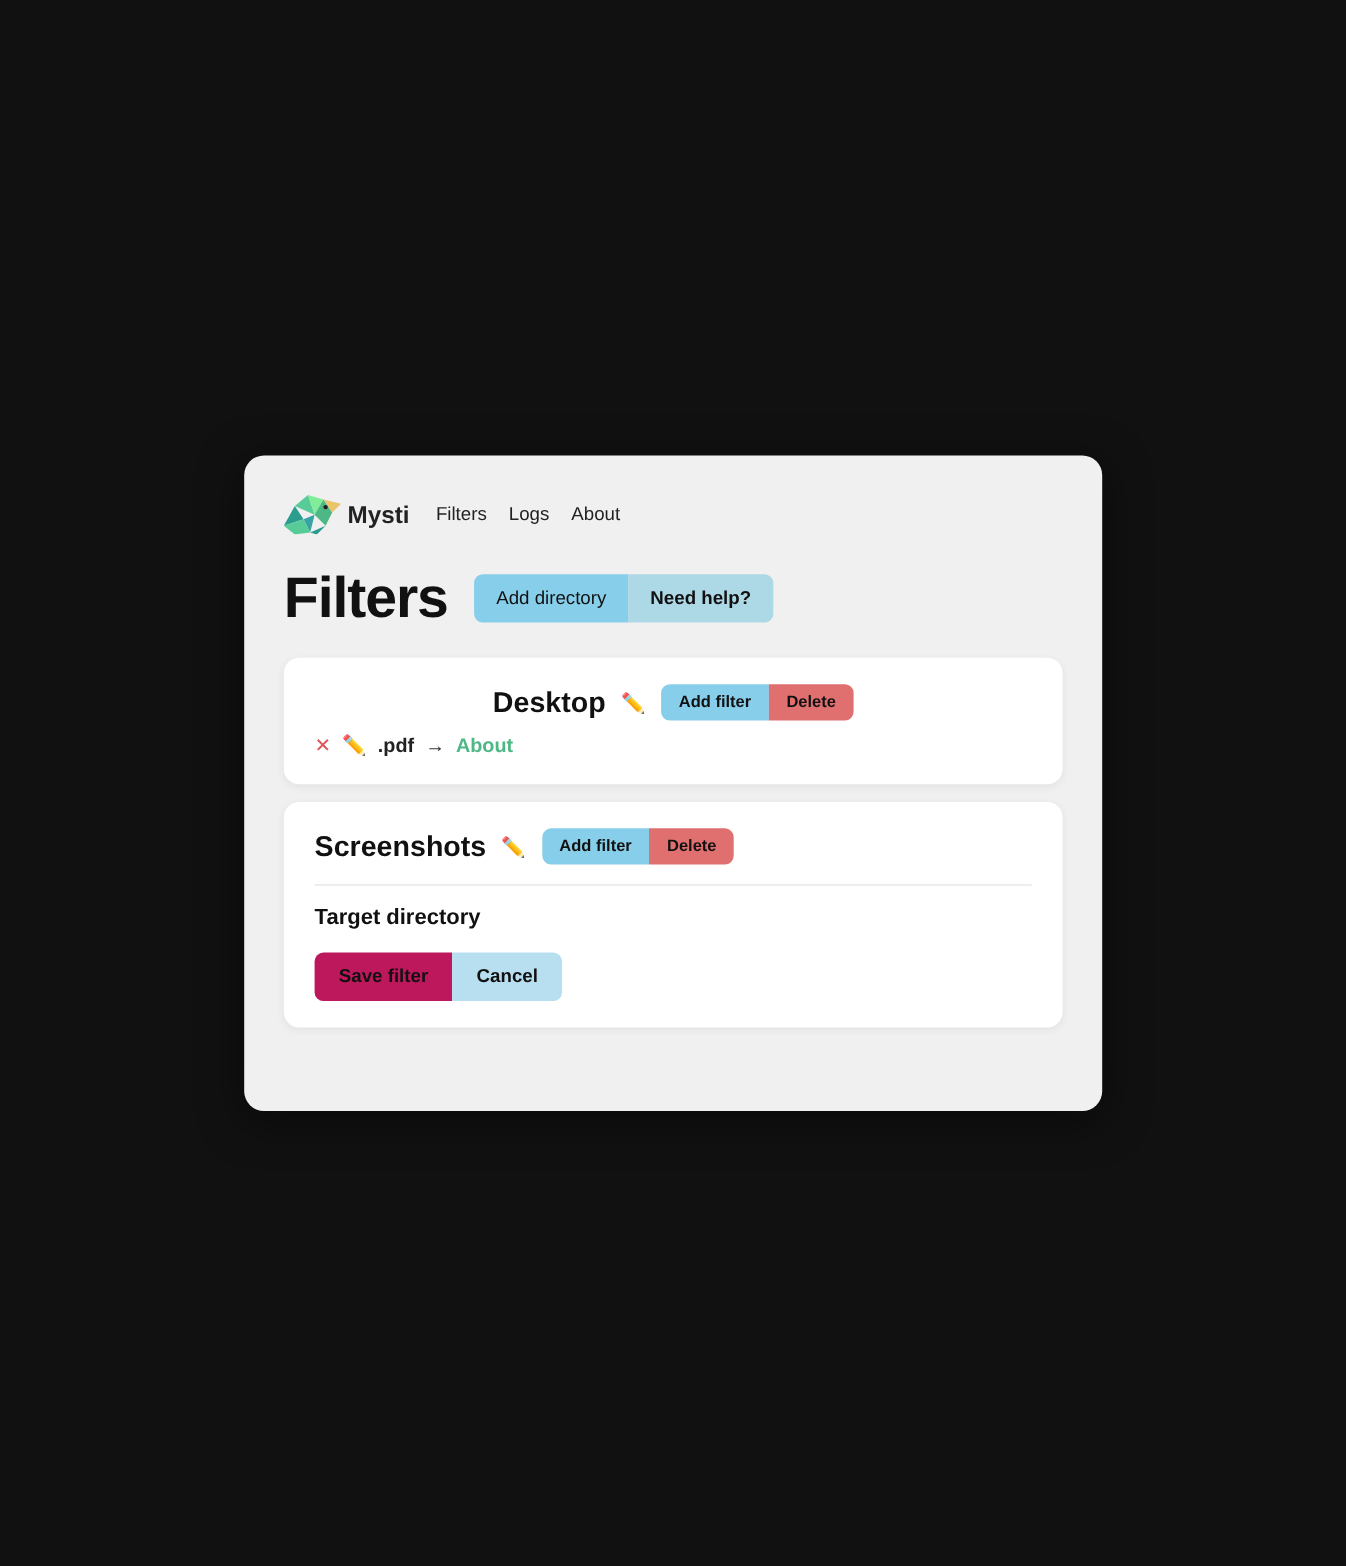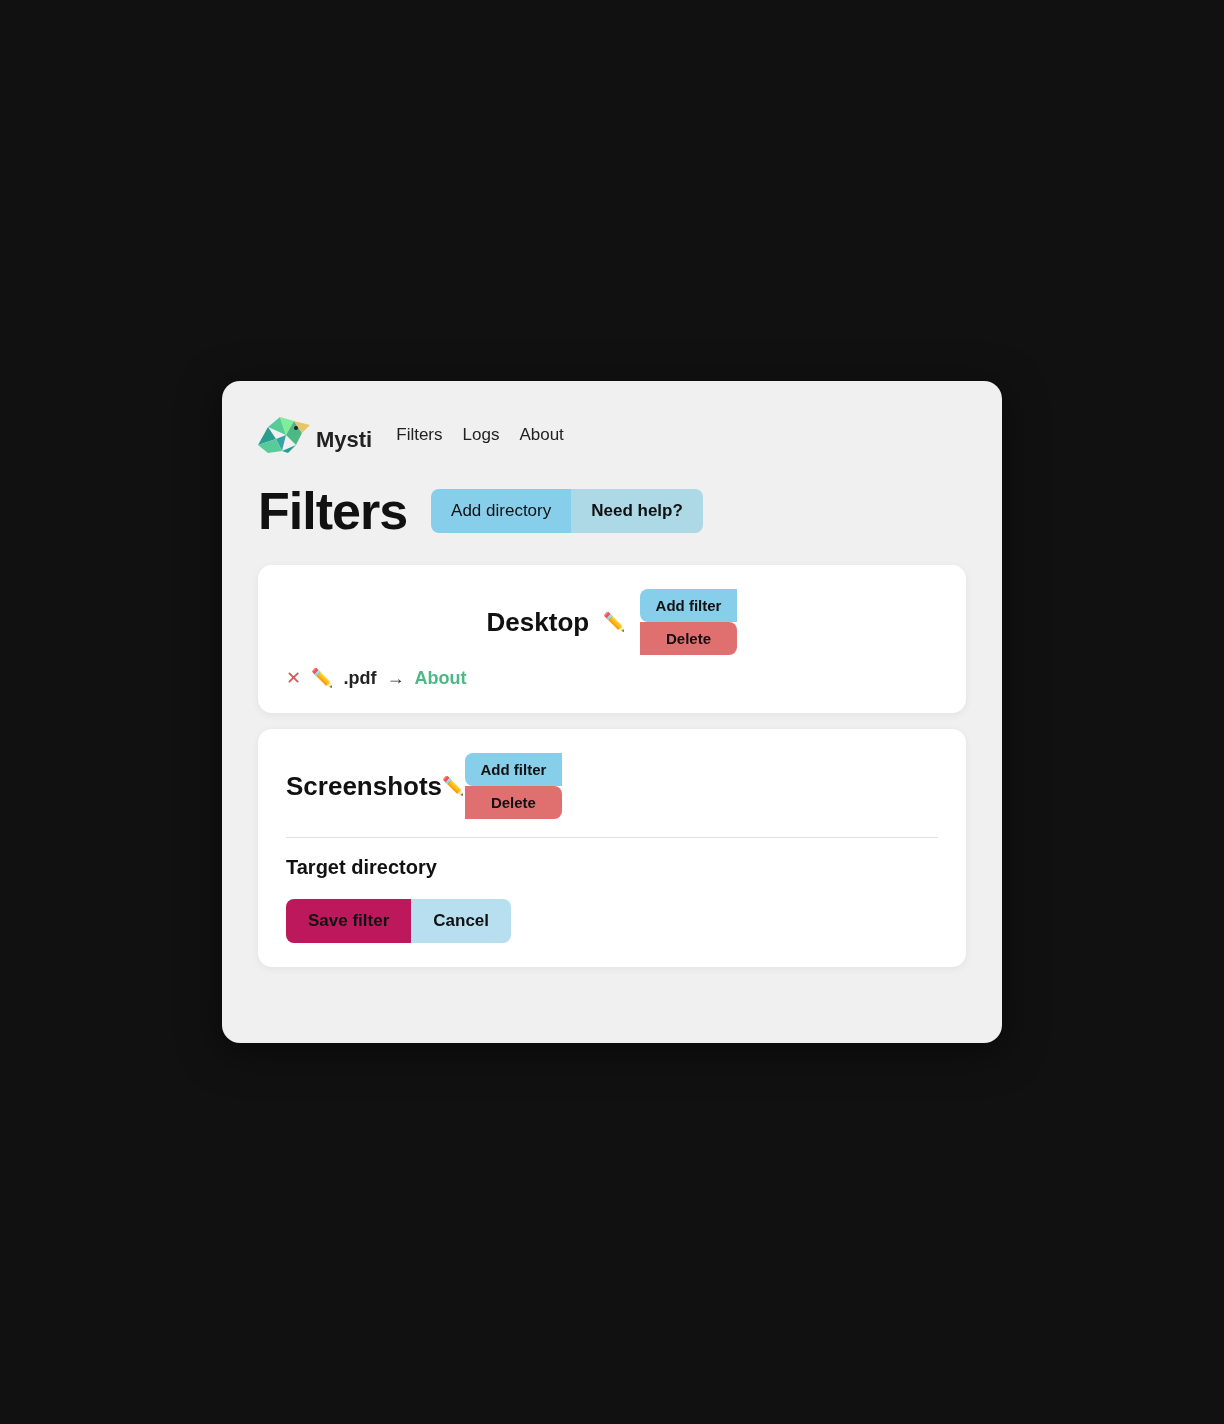--- a/index.html
+++ b/index.html
@@ -20,21 +20,21 @@
     }
     
     .nav {
       display: flex;
       align-items: center;
       gap: 24px;
       margin-bottom: 28px;
     }
     .nav-logo {
       display: flex;
-      align-items: flex-end;
+      align-items: center;
       gap: 6px;
     }
     .nav-logo-text {
       font-size: 22px;
       font-weight: 700;
       color: #222;
     }
     .nav-links {
       display: flex;
       gap: 20px;
@@ -123,21 +123,20 @@
       border: none;
       border-radius: 0 8px 8px 0;
       padding: 8px 16px;
       font-size: 15px;
       font-weight: 600;
       color: #111;
       cursor: pointer;
     }
     .btn-group {
       display: flex;
-      flex-direction: column;
     }
     .edit-icon {
       font-size: 18px;
       cursor: pointer;
       color: #333;
     }
     .filter-row {
       display: flex;
       align-items: center;
       gap: 10px;
@@ -165,20 +164,21 @@
     .divider {
       border: none;
       border-top: 1px solid #e0e0e0;
       margin: 18px 0;
     }
 
     
     .section-header-screenshots {
       display: flex;
       align-items: center;
+      gap: 14px;
       margin-bottom: 16px;
     }
 
     
     .subsection-title {
       font-size: 20px;
       font-weight: 700;
       color: #111;
       margin-bottom: 8px;
     }

